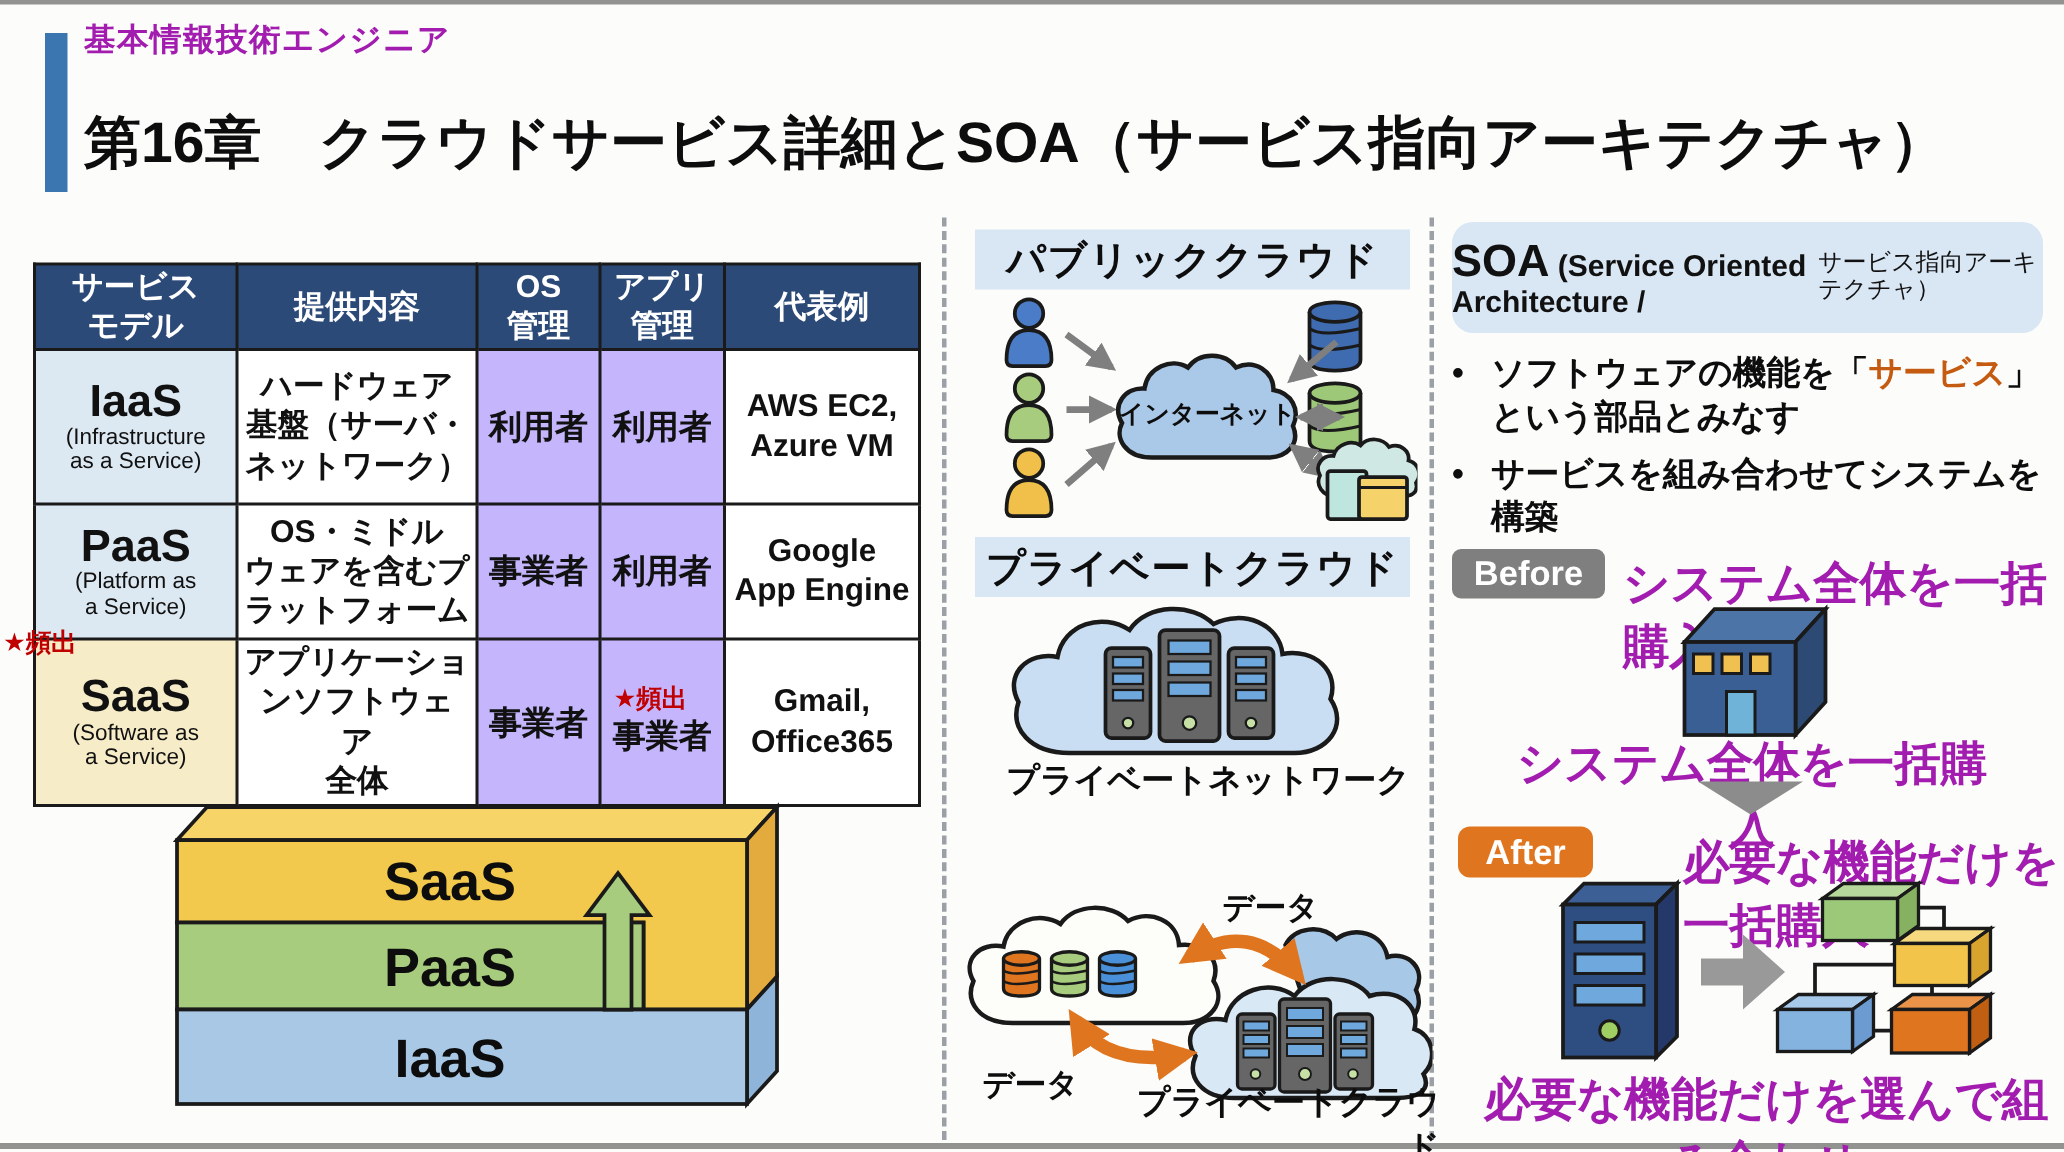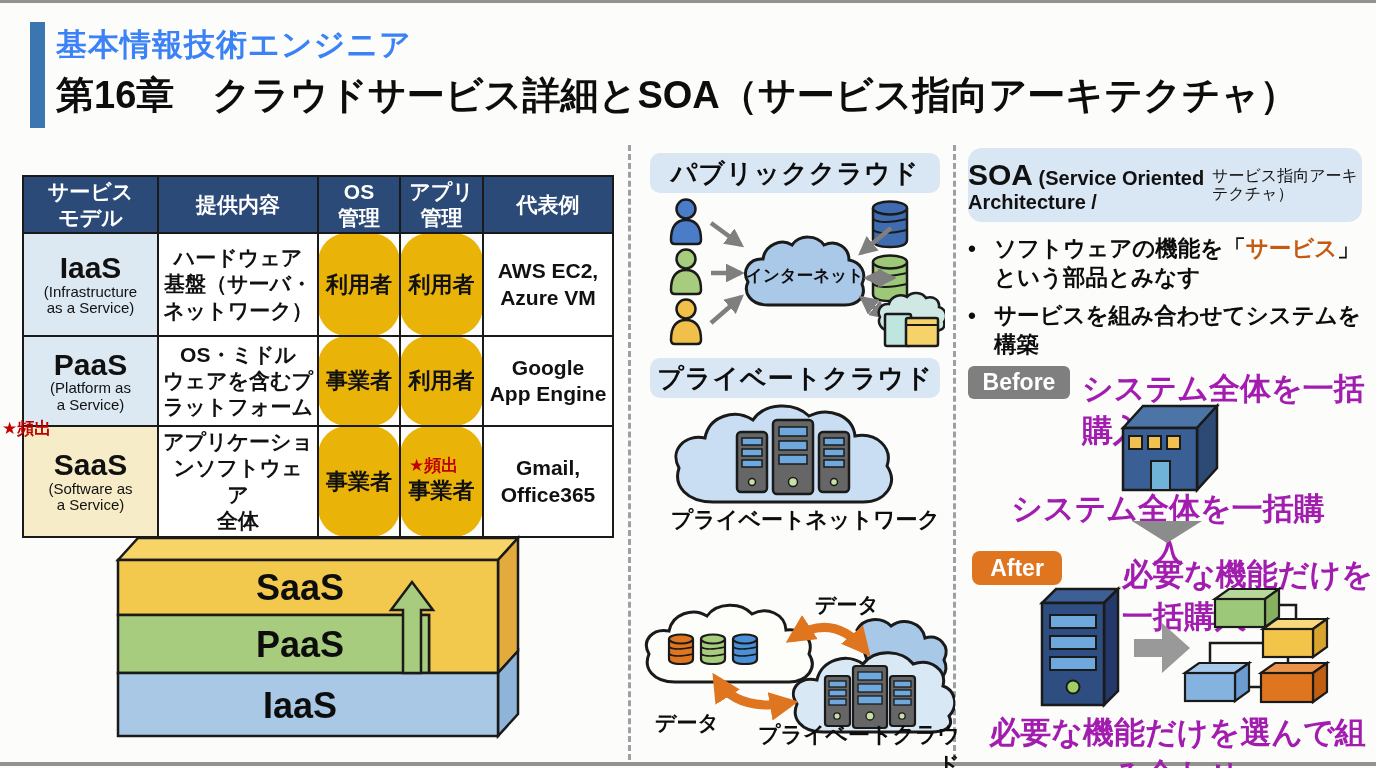--- a/index.html
+++ b/index.html
@@ -10,44 +10,44 @@
     overflow:hidden; margin:0 auto; color:#111;
   }
   .abs { position:absolute; }
   .pre { white-space:pre-line; }
 
   
   .edge-strip { left:0; width:1376px; background:#3a3a3a; opacity:.55; }
 
   
   .title-bar { left:30px; top:22px; width:15px; height:106px; background:#3c76b0; }
-  .title-l1 { left:56px; top:24px; font-size:31px; font-weight:bold; letter-spacing:1px; color:#3b82f6; }
+  .title-l1 { left:56px; top:12px; font-size:21px; font-weight:bold; letter-spacing:1px; color:#a21caf; }
   .title-l2 { left:56px; top:70px; font-size:38px; font-weight:bold; letter-spacing:0px; color:#0d0d0d; }
 
   
   .vdivider { top:145px; height:615px; width:0; border-left:3px dashed #9aa0a6; }
 
   
   table.svc { border-collapse:collapse; table-layout:fixed; }
   table.svc td, table.svc th { border:2.5px solid #1a1a1a; text-align:center; vertical-align:middle; padding:2px 4px; }
   table.svc th { background:#2b4a78; color:#fff; font-size:21px; font-weight:bold; line-height:1.2; }
   td.model { background:#dce8f2; }
   td.model.saas { background:#f7ecc8; }
   .model-name { font-size:30px; font-weight:bold; line-height:1.05; }
   .model-sub { font-size:15px; font-weight:normal; line-height:1.1; }
   td.content { background:#fff; text-align:left; font-size:21px; font-weight:bold; line-height:1.25; padding-left:7px; }
-  td.mgmt { background:#eab308; font-size:22px; font-weight:bold;border-radius:29px; }
+  td.mgmt { background:#c4b5fd; font-size:22px; font-weight:bold; }
   td.examples { background:#fff; font-size:21px; font-weight:bold; line-height:1.25; }
   .freq { color:#c00000; font-size:17px; font-weight:bold; line-height:1; }
   .freq-float { left:2px; top:420px; }
   .mgmt .freq { display:block; text-align:left; padding-left:4px; margin-bottom:2px; }
 
   
   .section-head {
-    width:290px; height:40px; background:#d9e6f4; border-radius:10px;
+    width:290px; height:40px; background:#d9e6f4; border-radius:0;
     font-size:26px; font-weight:bold; display:flex; align-items:center; justify-content:center;
     color:#0d0d0d; letter-spacing:1px;
   }
   .diagram-caption { font-size:22px; font-weight:bold; text-align:right; color:#0d0d0d; }
 
   
   .soa-box {
     left:968px; top:148px; width:394px; height:74px; background:#d9e6f4; border-radius:14px;
     display:flex; flex-direction:row; align-items:center; justify-content:center; line-height:1.1;
   }

